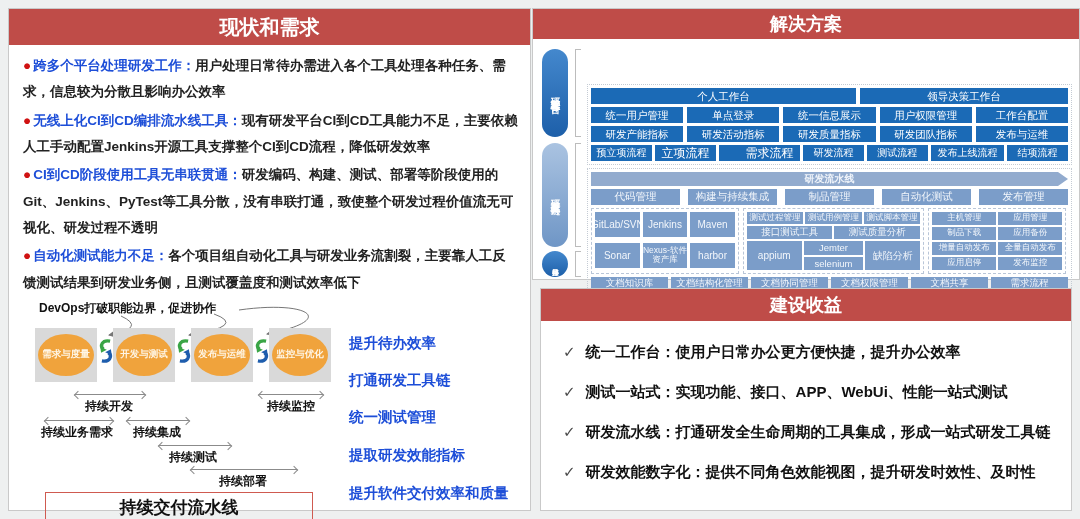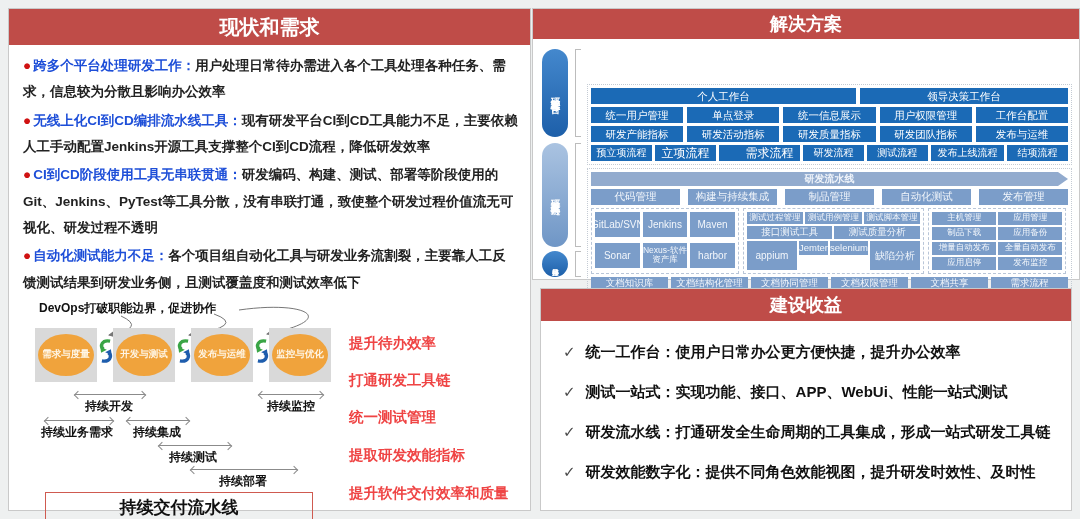--- a/index.html
+++ b/index.html
@@ -23,21 +23,21 @@
     color:rgba(255,250,238,.95);font-size:9.5px;font-weight:bold;text-align:center;}
   .sync{position:absolute;top:38px;width:18px;height:30px;}
   .dar{position:absolute;height:0;border-top:1px solid #8b8b8b;}
   .dar:before,.dar:after{content:'';position:absolute;top:-3px;width:5px;height:5px;
     border-left:1px solid #8b8b8b;border-bottom:1px solid #8b8b8b;}
   .dar:before{left:0;transform:rotate(45deg);}
   .dar:after{right:0;transform:rotate(225deg);}
   .darlab{position:absolute;font-size:12px;font-weight:bold;color:#111;white-space:nowrap;}
   .cdbox{position:absolute;left:36px;top:194px;width:266px;height:30px;border:1px solid #cf5a50;
     display:flex;align-items:center;justify-content:center;font-size:17px;font-weight:bold;color:#111;}
-  .goal{position:absolute;left:340px;font-size:14.5px;font-weight:bold;color:#ef4444;white-space:nowrap;}
+  .goal{position:absolute;left:340px;font-size:14.5px;font-weight:bold;color:#1d4ed8;white-space:nowrap;}
   
   #solPanel{left:532px;top:8px;width:548px;height:272px;}
   #solPanel .phead{height:30px;line-height:30px;font-size:18px;}
   .solbody{position:relative;height:240px;}
   .pill{position:absolute;left:9px;width:26px;border-radius:13px;color:#fff;
     display:flex;align-items:center;justify-content:center;
     writing-mode:vertical-lr;text-orientation:upright;font-weight:bold;letter-spacing:1px;}
   .pill1{top:10px;height:88px;background:linear-gradient(180deg,#4488cd,#1d5fa9);font-size:9.5px;}
   .pill2{top:104px;height:104px;background:linear-gradient(180deg,#aac3e1,#6f96c6);font-size:9.5px;}
   .pill3{top:212px;height:26px;background:linear-gradient(180deg,#4488cd,#1d5fa9);font-size:6.5px;letter-spacing:0;}
@@ -57,21 +57,21 @@
   .groups{display:flex;gap:4px;margin-top:3px;}
   .grp{border:1px dashed #b9c6d8;padding:3px;box-sizing:border-box;}
   .grpA{width:31%;display:grid;grid-template-columns:1fr 1fr 1fr;gap:3px;}
   .grpA .s{height:25px;font-size:10px;}
   .grpA .s.small{font-size:8.5px;line-height:1.1;white-space:normal;}
   .grpB{width:38%;}
   .grpB .r1 .s{flex:1;height:12px;font-size:8.5px;}
   .grpB .r2 .s{flex:1;height:13px;font-size:9.5px;}
   .grpB .r3{align-items:stretch;}
   .grpB .r3 .tall{flex:1.1;height:29px;font-size:10px;}
-  .grpB .stack{flex:1.2;display:flex;flex-direction:row;gap:2px;}
+  .grpB .stack{flex:1.2;display:flex;flex-direction:column;gap:2px;}
   .grpB .stack .s{height:13.5px;font-size:9.5px;}
   .grpC{width:29%;display:grid;grid-template-columns:1fr 1fr;gap:2px;}
   .grpC .s{height:12.5px;font-size:8.5px;}
   .docs .s{flex:1;height:13px;font-size:9.5px;}
   .ext .b{background:#2e72ba;height:17px;line-height:17px;font-size:11px;}
   .mt{margin-top:3px;}
   
   #benPanel{left:540px;top:288px;width:532px;height:223px;}
   #benPanel .phead{height:32px;line-height:32px;font-size:18px;}
   .benitems{padding:22px 18px 0 22px;}

